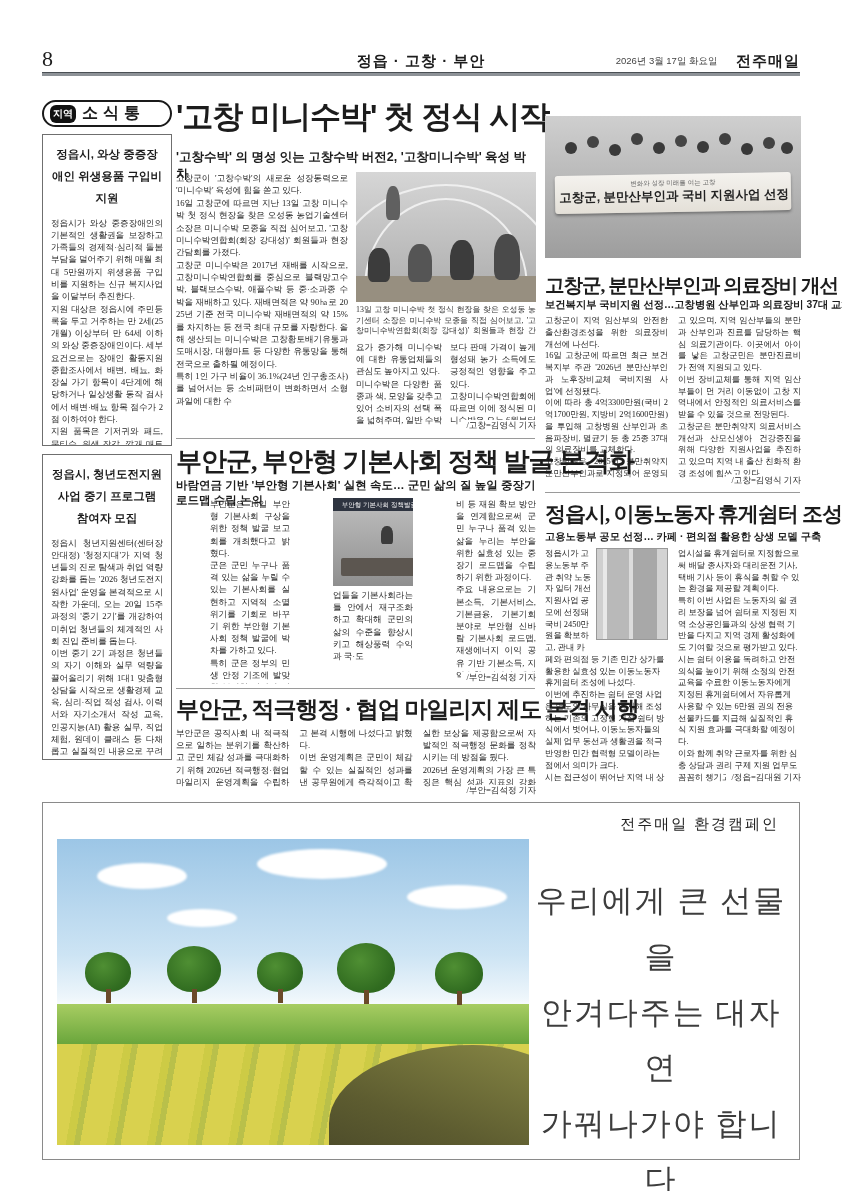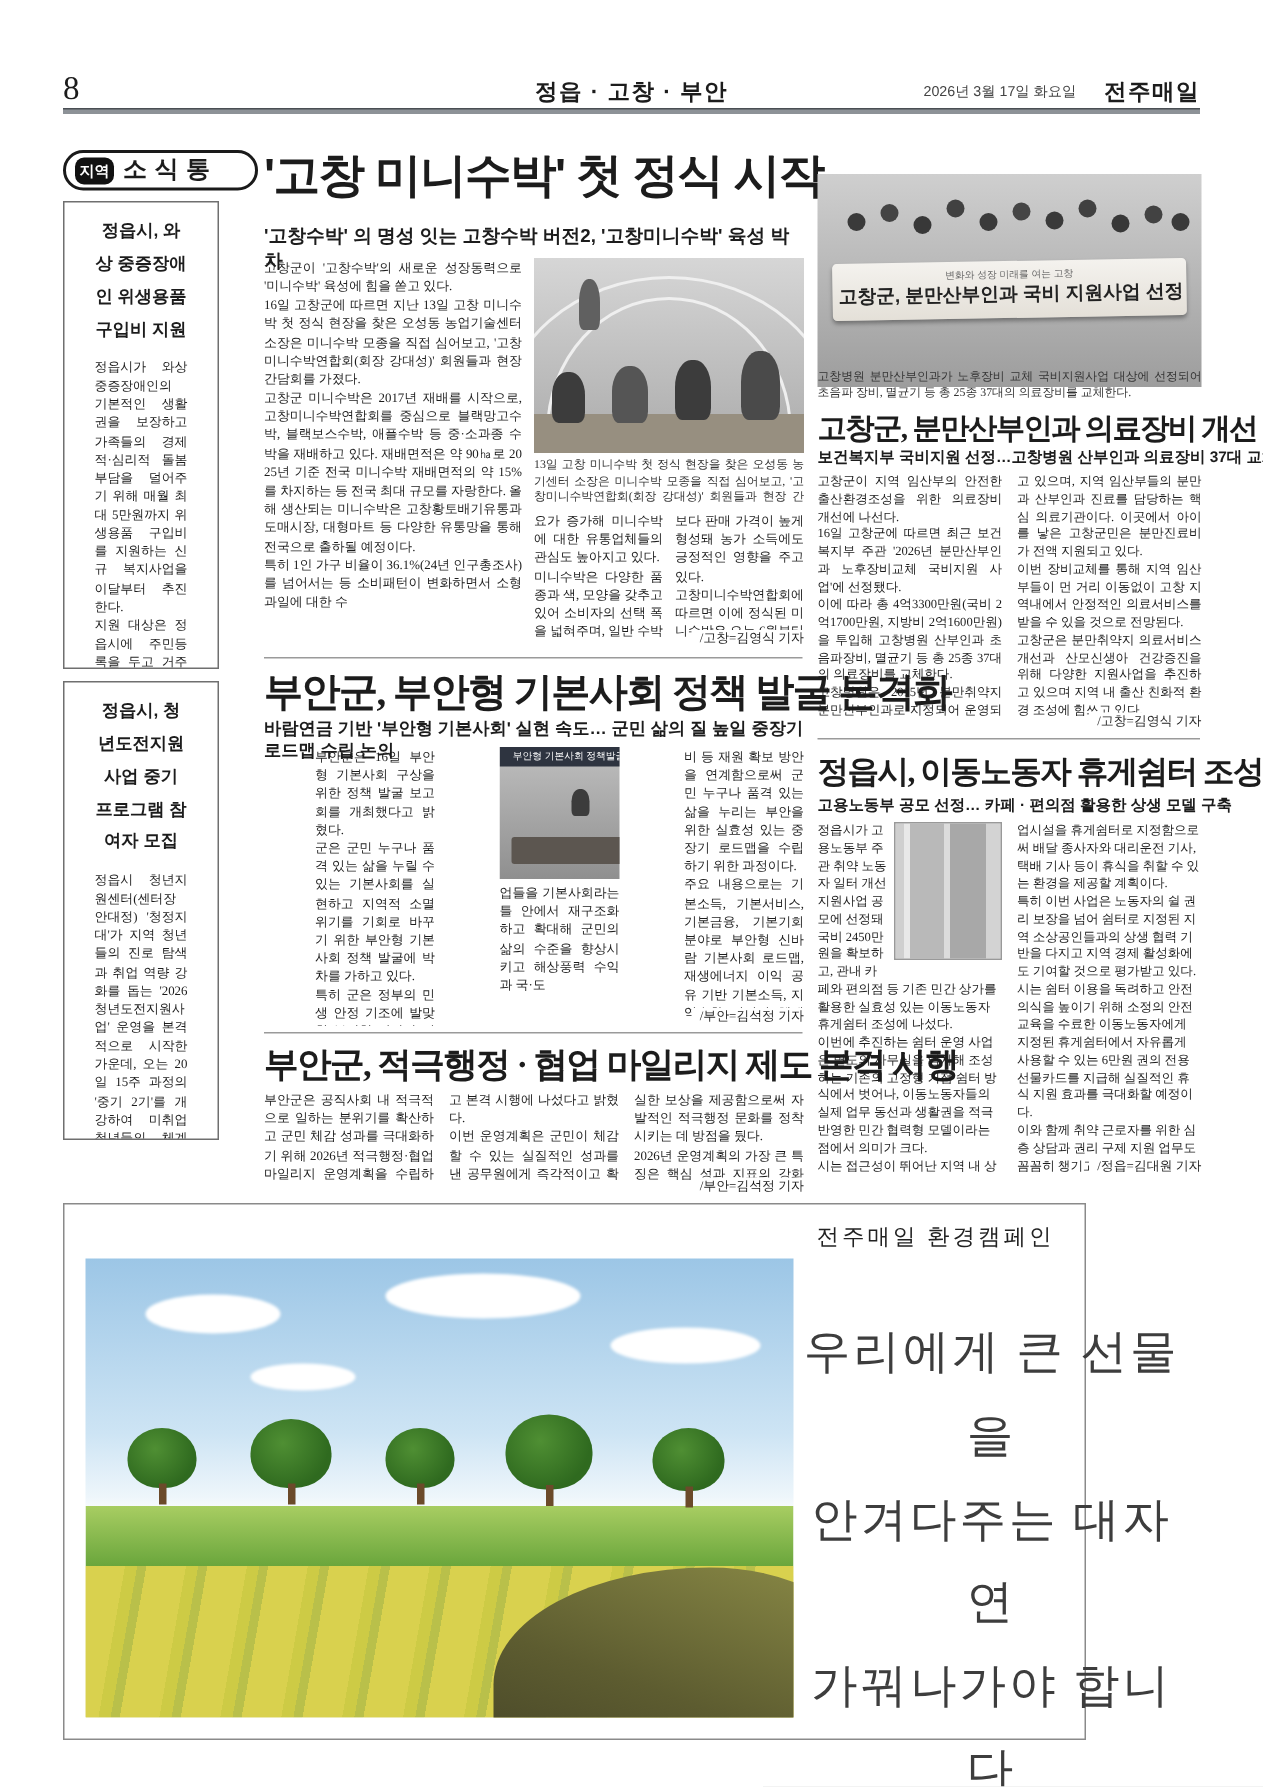--- a/index.html
+++ b/index.html
@@ -18,21 +18,21 @@
   .section-title { left:0; right:0; top:52px; text-align:center; font-family:"Liberation Sans",sans-serif; font-weight:bold; font-size:15px; letter-spacing:1px; }
   .mast-right { right:42px; top:52px; text-align:right; font-family:"Liberation Sans",sans-serif; }
   .mast-date { display:inline-block; font-size:9.5px; color:#444; margin-right:14px; vertical-align:middle; }
   .mast-paper { display:inline-block; font-size:15px; font-weight:bold; letter-spacing:1px; vertical-align:middle; }
   .head-rule { left:42px; right:42px; top:72px; height:4px; background:#8d9297; border-top:1.5px solid #4a4f54; }
 
   
   .sb-badge { left:42px; top:100px; width:130px; height:27px; border:2.5px solid #1a1a1a; border-radius:14px; background:#fff; display:flex; align-items:center; padding:0 6px; gap:6px; font-family:"Liberation Sans",sans-serif; }
   .sb-badge-region { background:#111; color:#fff; font-size:10px; font-weight:bold; border-radius:6px; padding:2px 3px; }
   .sb-badge-title { font-size:16px; font-weight:bold; letter-spacing:5px; }
-  .sb-box { left:42px; width:104px; border:1.5px solid #6f6f6f; background:#fff; padding:9px 20px 6px; overflow:hidden; }
+  .sb-box { left:42px; width:130px; border:1.5px solid #6f6f6f; background:#fff; padding:9px 8px 6px; overflow:hidden; }
   .sb-box1 { top:134px; height:312px; }
   .sb-box2 { top:454px; height:306px; }
   .sb-title { text-align:center; font-family:"Liberation Sans",sans-serif; font-weight:bold; font-size:11.5px; line-height:1.9; margin-bottom:7px; }
   .sb-body { font-size:8.6px; line-height:1.43; }
 
   
   .byline-float { position:absolute; right:0; bottom:0; background:#fff; font-size:8.6px; padding-left:5px; }
   .divider { background:#9a9a9a; height:1px; }
   .photo { position:relative; overflow:hidden; background:linear-gradient(#d6d6d6,#ababab); }
   .caption { font-size:7.9px; line-height:1.35; color:#333; }
@@ -81,21 +81,21 @@
   .ob-cols { column-count:2; column-gap:10px; font-size:8.4px; line-height:1.4; height:172px; overflow:hidden; }
   .div-right { left:545px; right:42px; top:492px; }
 
   .sh-headline { left:545px; top:500px; width:256px; font-size:21px; font-weight:bold; letter-spacing:-1px; white-space:nowrap; }
   .sh-subhead { left:545px; top:530px; width:256px; font-family:"Liberation Sans",sans-serif; font-weight:bold; font-size:10.3px; white-space:nowrap; }
   .sh-body { left:545px; top:548px; width:256px; height:236px; }
   .sh-cols { column-count:2; column-gap:10px; font-size:8.4px; line-height:1.4; height:236px; overflow:hidden; }
   .sh-photo { float:right; width:72px; height:92px; margin:0 0 4px 4px; background:linear-gradient(90deg,#cfcfcf 0 8%, #e8e8e8 8% 14%, #b9b9b9 14% 46%, #dcdcdc 46% 52%, #a8a8a8 52% 86%, #d3d3d3 86%); border:1px solid #999; }
 
   
-  .camp-box { left:42px; top:802px; width:682px; height:358px; border:1.5px solid #8a8a8a; background:#fff; }
+  .camp-box { left:42px; top:802px; width:758px; height:358px; border:1.5px solid #8a8a8a; background:#fff; }
   .camp-title { position:absolute; right:20px; top:12px; font-size:15px; letter-spacing:2px; color:#222; }
   .camp-photo { position:absolute; left:14px; top:36px; width:472px; height:306px; overflow:hidden; background:linear-gradient(#9cc6e6 0%, #cde4f4 38%, #eef6fb 52%, #fff 56%); }
   .cloud { position:absolute; background:#fff; border-radius:50%; filter:blur(1px); }
   .grass { position:absolute; left:0; right:0; top:54%; height:13%; background:linear-gradient(#a8cd62,#6aa63c); }
   .tree { position:absolute; }
   .tree .canopy { width:46px; height:40px; border-radius:50% 50% 46% 46%; background:radial-gradient(circle at 40% 35%, #4f8f33, #2f6a1f 70%); }
   .tree .trunk { width:5px; height:14px; background:#6b4a2a; margin:-3px auto 0; }
   .field { position:absolute; left:0; right:0; bottom:0; height:33%;
     background:repeating-linear-gradient(100deg,#d9d14e 0 26px, #cdcB45 26px 34px, #b9c04a 34px 40px), linear-gradient(#d9d14e,#c9c344); }
   .hill { position:absolute; right:-40px; bottom:-30px; width:240px; height:130px; border-radius:60% 40% 0 0; background:linear-gradient(200deg,#8a8a46,#5d5c30 60%, #474628); }
@@ -195,21 +195,20 @@
     <div class="byline-float">/부안=김석정 기자</div>
   </div>
 
   <div class="abs photo rt-photo">
     <div class="rt-heads"></div>
     <div class="rt-banner">
       <div class="rt-banner-pre">변화와 성장 미래를 여는 고창</div>
       <div class="rt-banner-main">고창군, 분만산부인과 국비 지원사업 선정</div>
     </div>
   </div>
-  <div class="abs caption just rt-caption">고창병원 분만산부인과가 노후장비 교체 국비지원사업 대상에 선정되어 초음파 장비, 멸균기 등 총 25종 37대의 의료장비를 교체한다.</div>
   <div class="abs ob-headline">고창군, 분만산부인과 의료장비 개선 추진</div>
   <div class="abs ob-subhead">보건복지부 국비지원 선정…고창병원 산부인과 의료장비 37대 교체</div>
   <div class="abs ob-body">
     <div class="ob-cols pre just">고창군이 지역 임산부의 안전한 출산환경조성을 위한 의료장비 개선에 나선다.
 16일 고창군에 따르면 최근 보건복지부 주관 '2026년 분만산부인과 노후장비교체 국비지원 사업'에 선정됐다.
 이에 따라 총 4억3300만원(국비 2억1700만원, 지방비 2억1600만원)을 투입해 고창병원 산부인과 초음파장비, 멸균기 등 총 25종 37대의 의료장비를 교체한다.
 고창병원은 2015년 분만취약지 분만산부인과로 지정되어 운영되고 있으며, 지역 임산부들의 분만과 산부인과 진료를 담당하는 핵심 의료기관이다. 이곳에서 아이를 낳은 고창군민은 분만진료비가 전액 지원되고 있다.
 이번 장비교체를 통해 지역 임산부들이 먼 거리 이동없이 고창 지역내에서 안정적인 의료서비스를 받을 수 있을 것으로 전망된다.
 고창군은 분만취약지 의료서비스 개선과 산모신생아 건강증진을 위해 다양한 지원사업을 추진하고 있으며 지역 내 출산 친화적 환경 조성에 힘쓰고 있다.
 보건복지부 '분만산부인과 노후교체장비 사업'은 분만취약지 임산부에게 안전하고 쾌적한 의료서비스를 제공하고 진료여건을 개선할 목적으로 국비 등을 지원해 오고 있다.</div>

